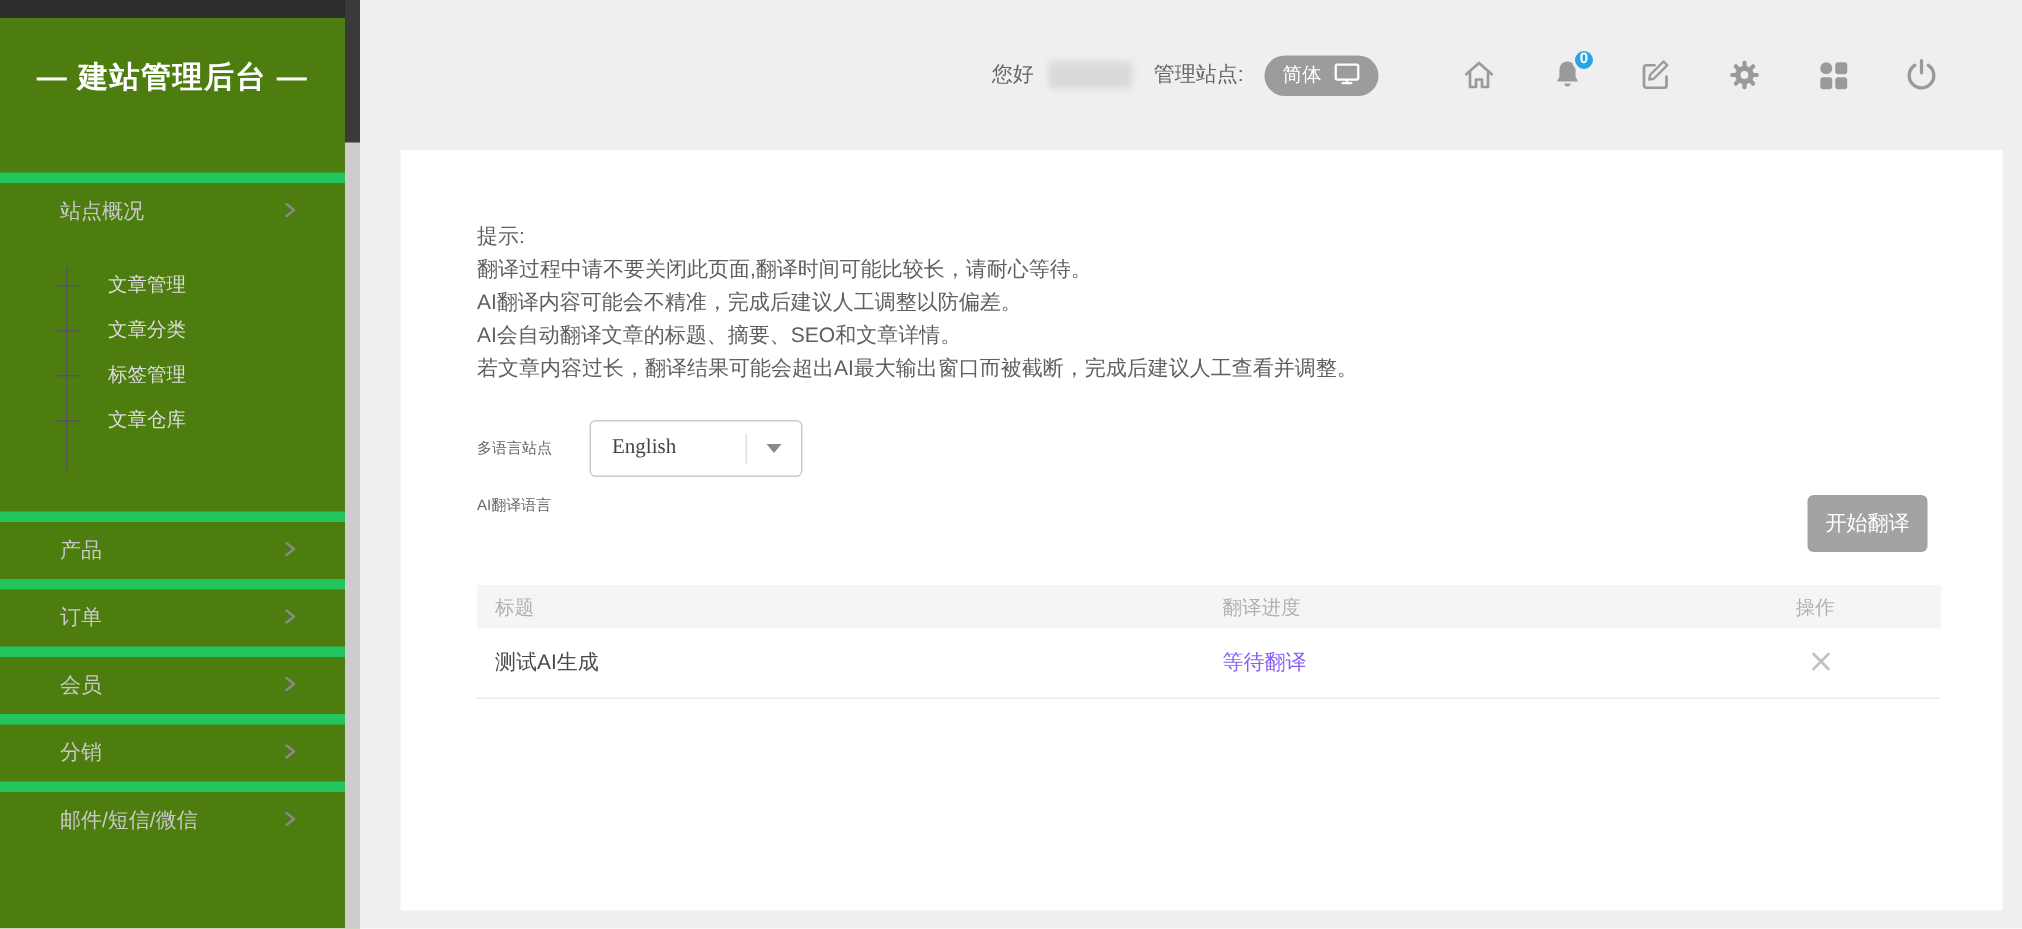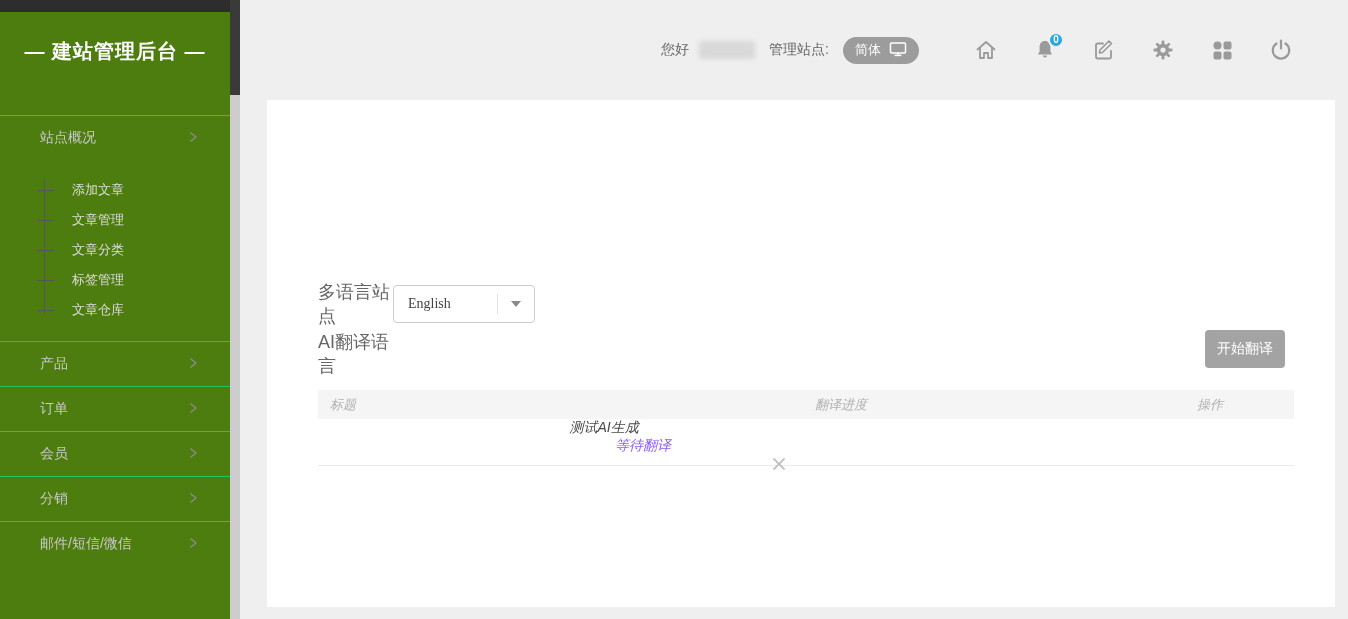--- a/index.html
+++ b/index.html
@@ -8,21 +8,21 @@
 
   
   .sidebar { position:absolute; left:0; top:0; width:240px; height:619px; background:#4d7c0f; }
   .sidebar-topstrip { position:absolute; left:0; top:0; width:230px; height:12px; background:#2d2d2d; }
   .sidebar-scrolltrack { position:absolute; right:0; top:0; width:10px; height:619px; background:#cdcdcd; }
   .sidebar-scrollthumb { position:absolute; right:0; top:0; width:10px; height:95px; background:#3a3a3a; }
   .sidebar-title { position:absolute; left:0; top:38px; width:230px; text-align:center;
                    color:#ffffff; font-size:20px; font-weight:bold; letter-spacing:1px; }
   .menu { position:absolute; left:0; top:115px; width:230px; }
   .menu-item { height:45px; display:flex; align-items:center; justify-content:space-between;
-               padding:0 30px 0 40px; border-top:1px solid #22c55e; color:#c9c9c9; font-size:14px; cursor:pointer; }
+               padding:0 30px 0 40px; border-top:7px solid #22c55e; color:#c9c9c9; font-size:14px; cursor:pointer; }
   .menu-item.active { background:#0a8cfa; color:#ffffff; border-top-color:#0a8cfa; }
   .submenu { position:relative; width:230px; height:181px; padding-top:15px; }
   .submenu .treeline { position:absolute; left:44px; top:19px; width:1px; height:135px; background:#565656; }
   .submenu-item { position:relative; height:30px; line-height:30px; padding-left:72px;
                   color:#dddddd; font-size:13px; cursor:pointer; }
   .submenu-item .tick { position:absolute; left:37px; top:15px; width:17px; height:1px; background:#565656; }
   .chev { display:block; }
 
   
   .header { position:absolute; left:240px; top:0; width:1108px; height:100px;
@@ -36,32 +36,32 @@
            align-items:center; justify-content:center; }
   .badge { position:absolute; top:-6px; right:-7px; min-width:16px; height:16px; border-radius:50%;
            background:#29a6e2; border:2px solid #efefef; color:#fff; font-size:10px; line-height:12px;
            text-align:center; font-weight:bold; }
 
   
   .panel { position:absolute; left:267px; top:100px; width:1068px; height:507px; background:#ffffff; }
   .hints { position:absolute; left:51px; top:46px; color:#5f5f5f; font-size:14px; line-height:22px; }
   .form-row { position:absolute; left:51px; display:flex; align-items:center; }
   .form-row.r1 { top:180px; } .form-row.r2 { top:230px; }
-  .form-label { width:75px; color:#666; font-size:18px; }
+  .form-label { width:75px; color:#666; font-size:10px; }
   .select-box { width:142px; height:38px; border:1px solid #ccc; border-radius:4px; background:#fff;
                 display:flex; align-items:center; cursor:pointer;font-family:Liberation Serif, serif; }
   .select-value { flex:1; padding-left:14px; font-size:14px; color:#444; }
   .select-sep { width:1px; height:20px; background:#e0e0e0; }
   .select-arrow { width:0; height:0; border-left:5px solid transparent; border-right:5px solid transparent;
                   border-top:6px solid #8a8a8a; margin:0 13px; }
   .start-btn { position:absolute; right:50px; top:230px; width:80px; height:38px; background:#a3a3a3;
                color:#fff; font-size:14px; border:none; border-radius:4px; cursor:pointer; }
-  .table { position:absolute; left:51px; right:41px; top:290px;font-style:italic; }
+  .table { position:absolute; left:51px; right:41px; top:290px; }
   .t-head { display:flex; background:#f5f5f5; height:29px; align-items:center; color:#b0b0b0; font-size:13px; }
-  .t-row { display:flex; height:47px; align-items:center; border-bottom:1px solid #ebebeb; font-size:14px;flex-direction:column; }
+  .t-row { display:flex; height:47px; align-items:center; border-bottom:1px solid #ebebeb; font-size:14px; }
   .c1 { width:497px; padding-left:12px; }
   .c2 { width:382px; }
   .c3 { width:88px; }
   .t-row .c1 { color:#4a4a4a; }
   .t-row .c2 { color:#8b5cf6; }
   .x-btn { display:inline-flex; cursor:pointer; margin-left:8px; }
 </style>
 </head>
 <body>
 
@@ -77,24 +77,20 @@
             <polyline points="5,3 10,7 5,11" fill="none" stroke="#8a8a8a" stroke-width="1.6" stroke-linecap="round" stroke-linejoin="round"></polyline>
           </svg>
       </span>
     </div>
 
 
     <div class="submenu">
       <div class="treeline"></div>
       <div class="submenu-item">
         <span class="tick"></span>
-        <span>添加文章</span>
-      </div>
-      <div class="submenu-item">
-        <span class="tick"></span>
         <span>文章管理</span>
       </div>
       <div class="submenu-item">
         <span class="tick"></span>
         <span>文章分类</span>
       </div>
       <div class="submenu-item">
         <span class="tick"></span>
         <span>标签管理</span>
       </div>
@@ -214,20 +210,27 @@
   <span class="hicon">
     <svg width="26" height="26" viewBox="0 0 24 24">
         <path d="M7.5 5.5 a8.2 8.2 0 1 0 9 0" fill="none" stroke="#9a9a9a" stroke-width="2.2" stroke-linecap="round"></path>
         <line x1="12" y1="2.5" x2="12" y2="10.5" stroke="#9a9a9a" stroke-width="2.2" stroke-linecap="round"></line>
       </svg>
   </span>
 </div>
 
 <div class="panel">
 
+  <div class="hints">
+    <div>提示:</div>
+    <div>翻译过程中请不要关闭此页面,翻译时间可能比较长，请耐心等待。</div>
+    <div>AI翻译内容可能会不精准，完成后建议人工调整以防偏差。</div>
+    <div>AI会自动翻译文章的标题、摘要、SEO和文章详情。</div>
+    <div>若文章内容过长，翻译结果可能会超出AI最大输出窗口而被截断，完成后建议人工查看并调整。</div>
+  </div>
 
   <div class="form-row r1">
     <span class="form-label">多语言站点</span>
     <div class="select-box">
       <span class="select-value">English</span>
       <span class="select-sep"></span>
       <span class="select-arrow"></span>
     </div>
   </div>
 

